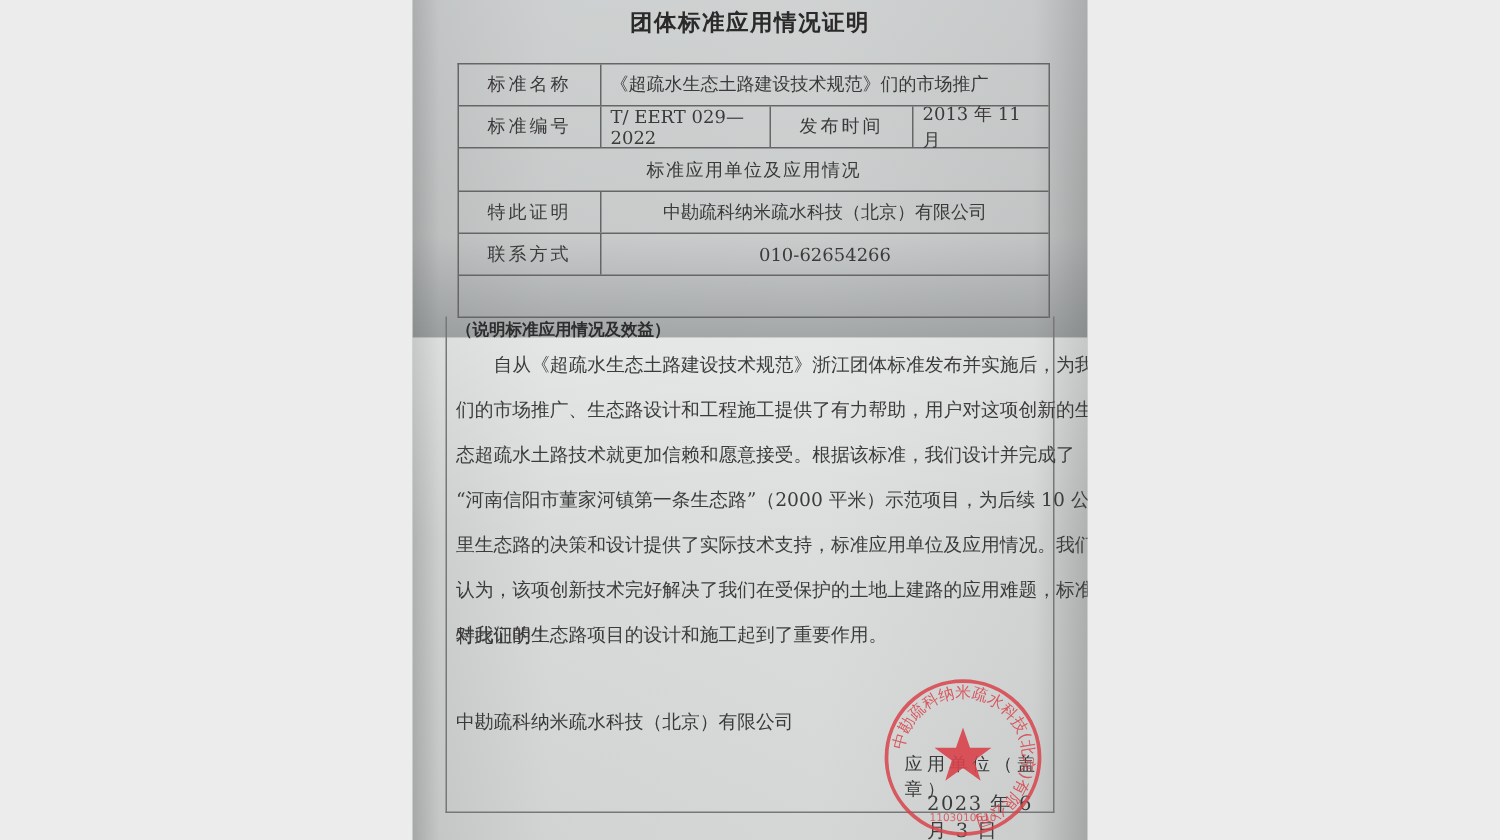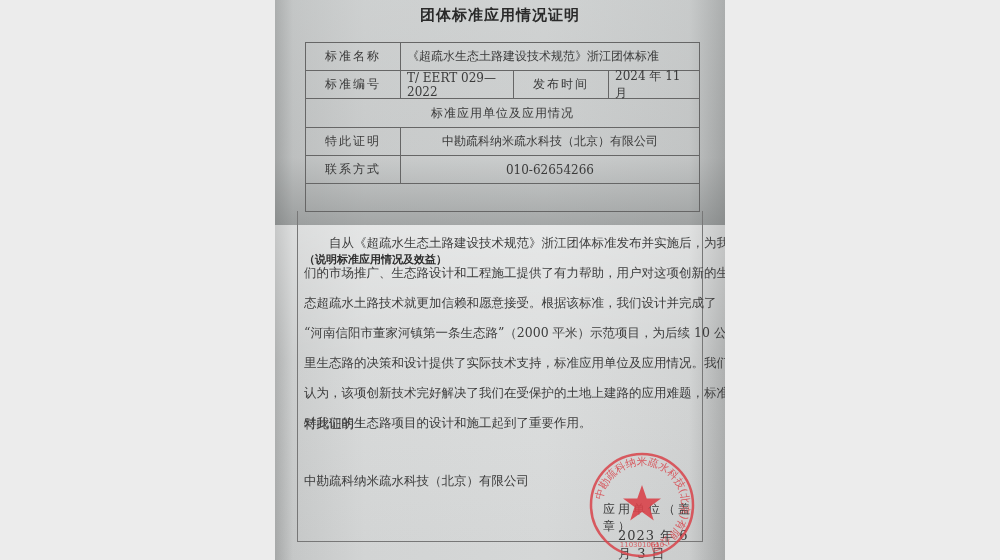--- a/index.html
+++ b/index.html
@@ -19,46 +19,46 @@
   .row{display:flex;border-bottom:1px solid #666;height:27px;align-items:flex-start;font-size:12px;}
   .row.h{height:28px;}
   .cell{height:100%;display:flex;align-items:center;border-right:1px solid #666;box-sizing:border-box;padding:0 6px;}
   .cell:last-child{border-right:none;}
   .lbl{width:95px;justify-content:center;letter-spacing:2px;}
   .val{flex:1;}
   .center{justify-content:center;}
   .full{flex:1;justify-content:center;letter-spacing:1px;}
   .desc{position:absolute;left:22px;top:211px;width:404px;height:330px;
         border-left:1px solid #777;border-right:1px solid #777;border-bottom:1px solid #777;font-size:12.5px;}
-  .desc-head{position:absolute;left:6px;top:1px;font-family:"DejaVu Sans","Liberation Sans",sans-serif;font-weight:bold;font-size:11px;color:#2e2e2e;margin-top:40px;}
+  .desc-head{position:absolute;left:6px;top:1px;font-family:"DejaVu Sans","Liberation Sans",sans-serif;font-weight:bold;font-size:11px;color:#2e2e2e;}
   .para{position:absolute;left:6px;top:17px;width:392px;line-height:30px;text-align:justify;color:#3c3c3c;}
   .para span{display:block;white-space:nowrap;}
   .certify{position:absolute;left:6px;top:205px;font-size:12.5px;}
   .company{position:absolute;left:6px;top:262px;font-size:12.5px;}
   .signlbl{position:absolute;left:300px;top:310px;font-size:12px;letter-spacing:3px;}
   .date{position:absolute;left:320px;top:316px;font-size:13px;letter-spacing:1px;}
   .stamp{position:absolute;left:290px;top:240px;width:108px;height:108px;z-index:3;}
 </style>
 </head>
 <body>
 
 <div class="photo">
   <div class="page">
     <div class="title">团体标准应用情况证明</div>
 
     <div class="table">
       <div class="row">
         <div class="cell lbl">标准名称</div>
-        <div class="cell val">《超疏水生态土路建设技术规范》浙江团体标准</div>
+        <div class="cell val">《超疏水生态土路建设技术规范》们的市场推广</div>
       </div>
       <div class="row">
         <div class="cell lbl">标准编号</div>
         <div class="cell" style="width:113px">T/ EERT 029—2022</div>
         <div class="cell center" style="width:95px;letter-spacing:2px">发布时间</div>
-        <div class="cell val">2024 年 11 月</div>
+        <div class="cell val">2013 年 11 月</div>
       </div>
       <div class="row h">
         <div class="cell full">标准应用单位及应用情况</div>
       </div>
       <div class="row">
         <div class="cell lbl">特此证明</div>
         <div class="cell val center">中勘疏科纳米疏水科技（北京）有限公司</div>
       </div>
       <div class="row">
         <div class="cell lbl">联系方式</div>

